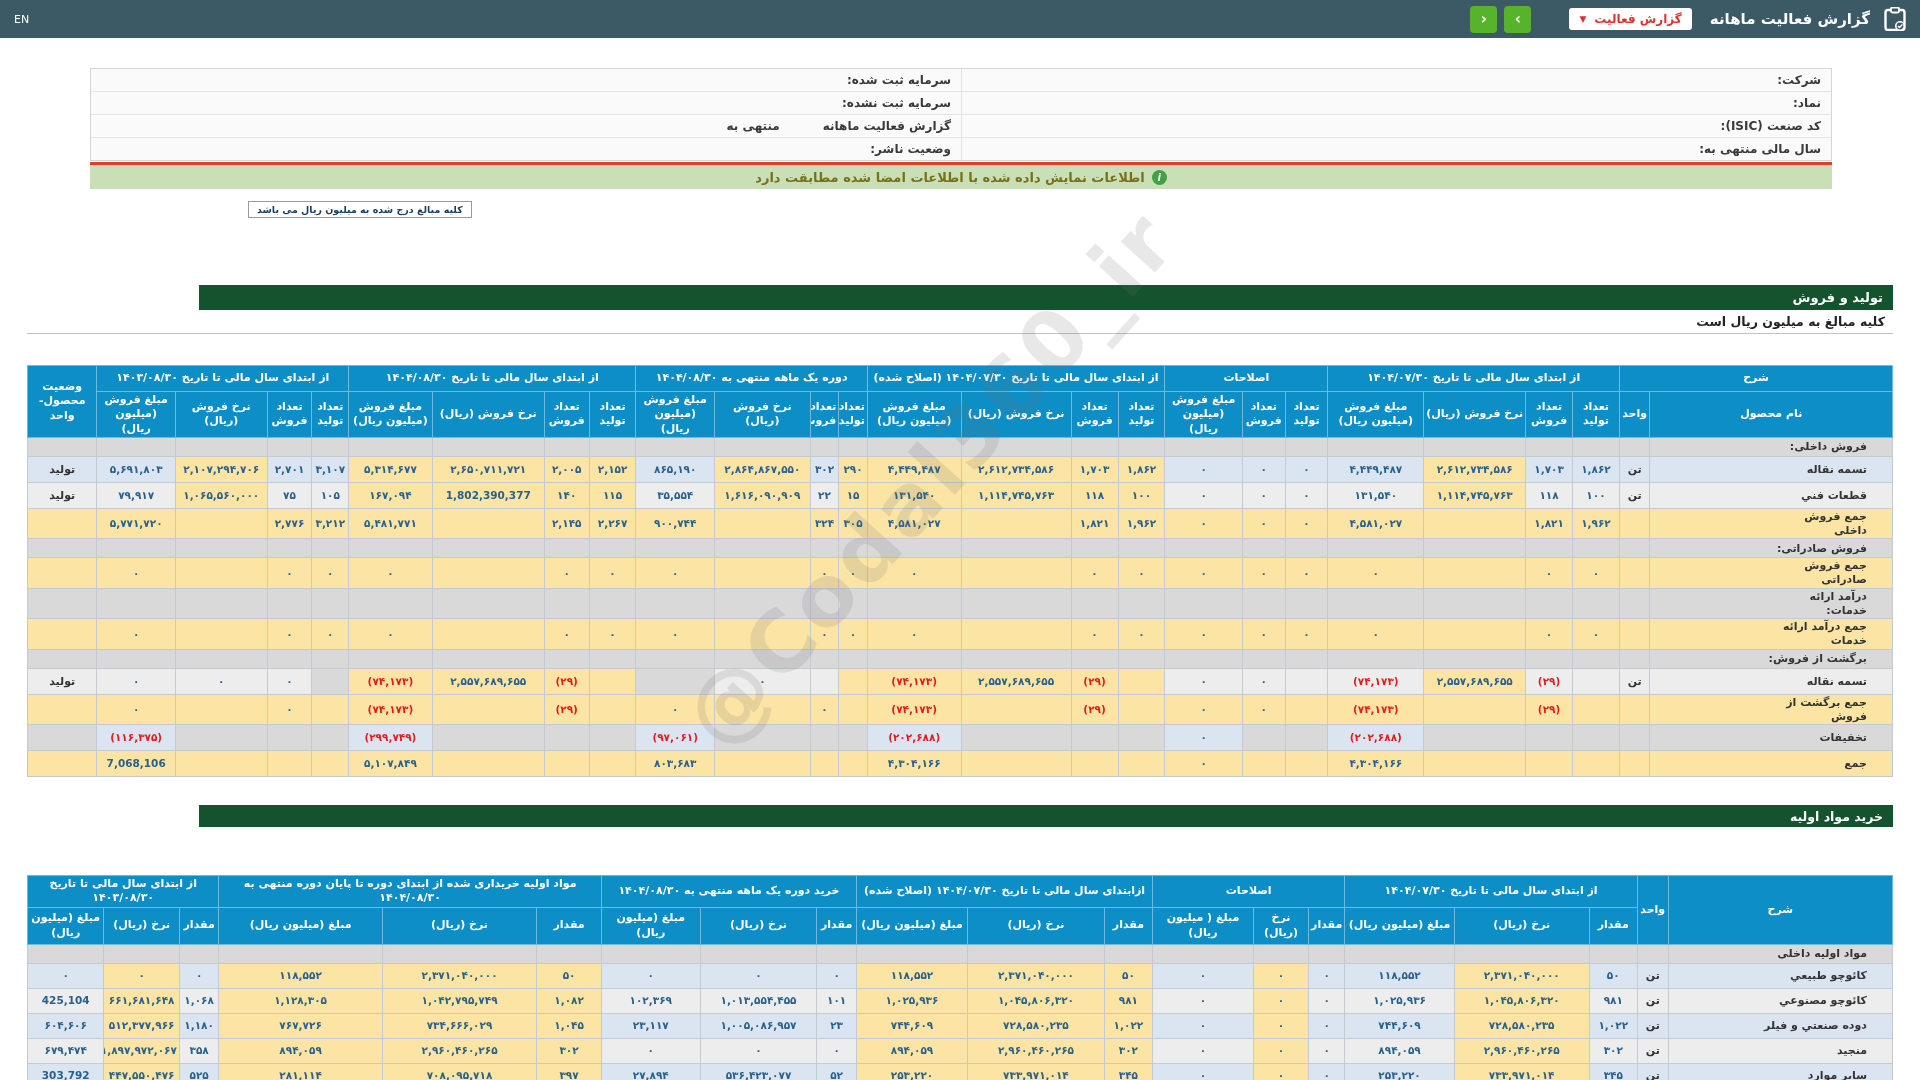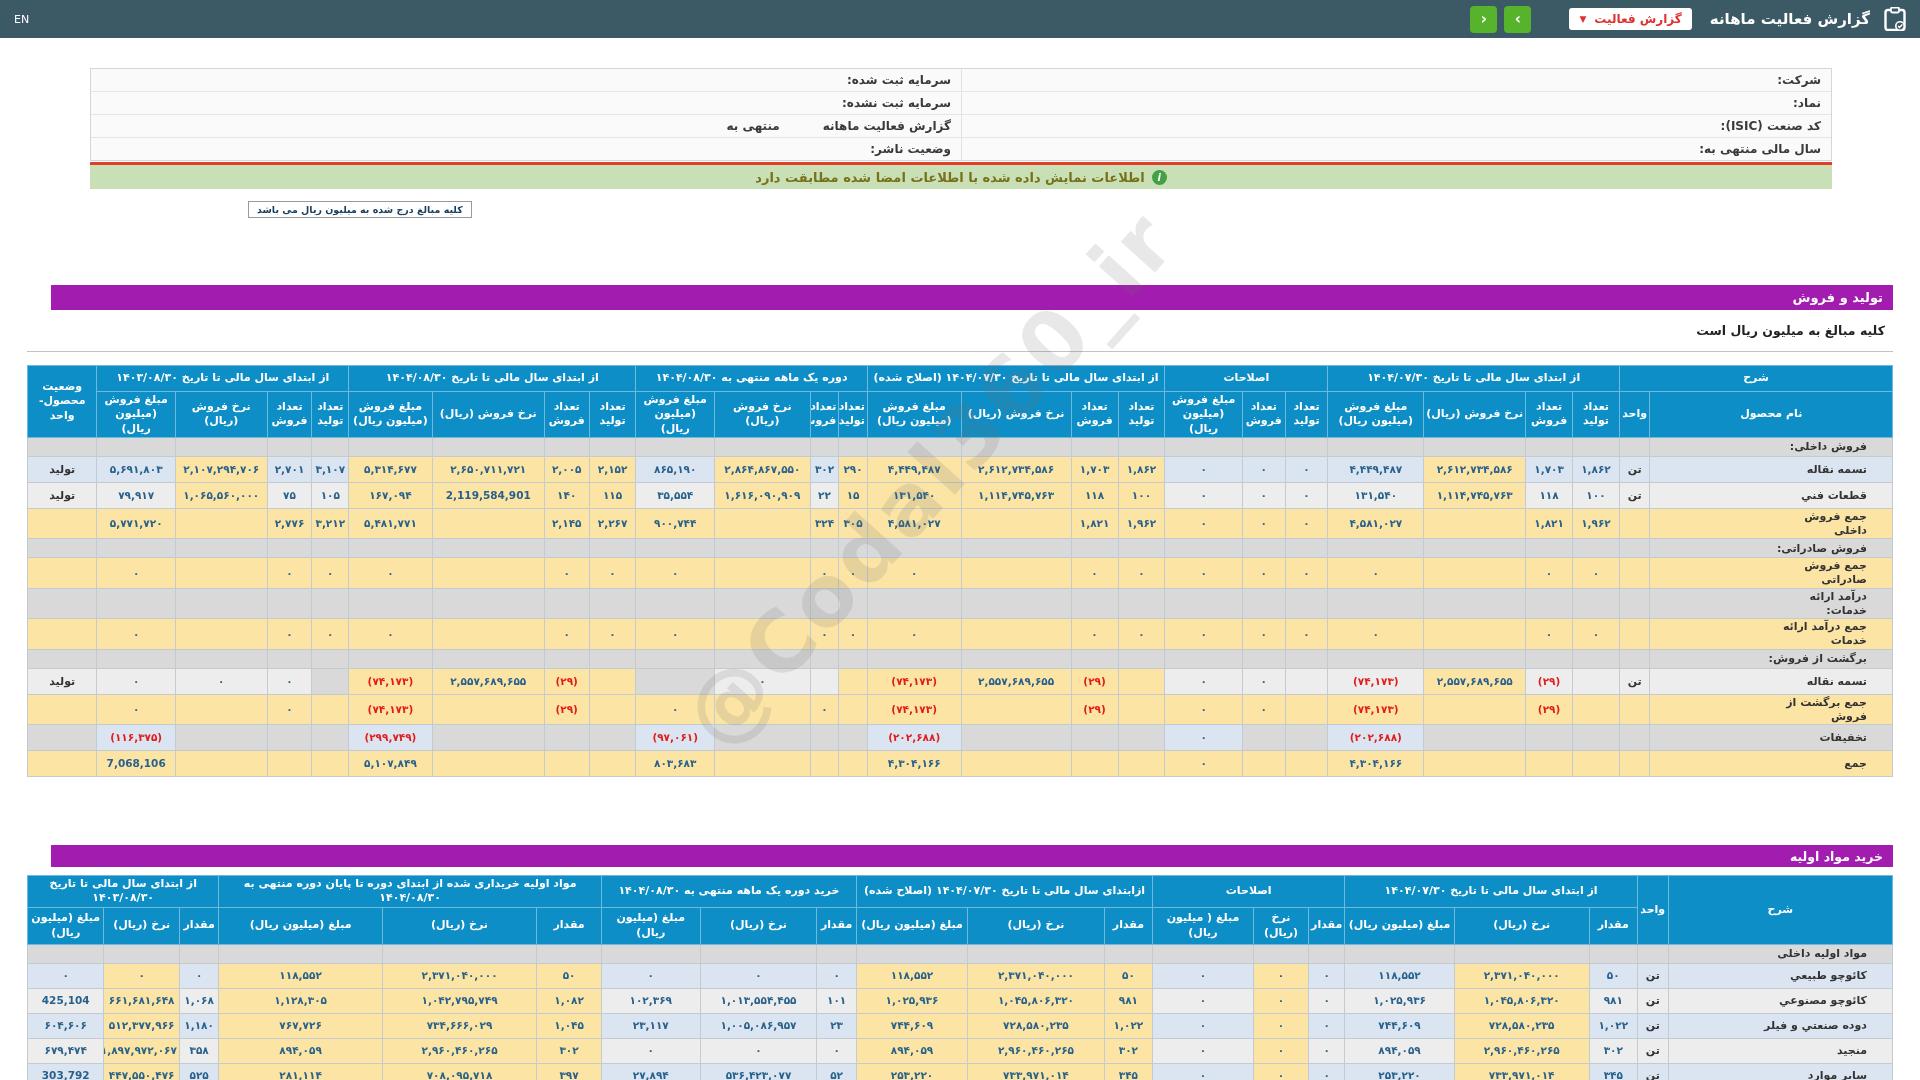--- a/index.html
+++ b/index.html
@@ -35,27 +35,27 @@
     color:#77701c;font-weight:bold;font-size:13px;box-sizing:border-box;}
   .info-icon{width:15px;height:15px;border-radius:50%;background:#43a047;color:#fff;font-size:10px;
     font-weight:bold;display:inline-flex;align-items:center;justify-content:center;font-style:italic;}
   .notebox{position:absolute;top:201px;left:248px;border:1px solid #9a9a9a;background:#fff;
     padding:2px 8px;font-size:9.5px;font-weight:bold;color:#1a3e5e;white-space:nowrap;}
   
   .watermark{position:absolute;left:540px;top:430px;width:780px;text-align:center;
     transform:rotate(-48deg);font-size:84px;font-weight:bold;letter-spacing:4px;
     color:rgba(110,110,110,0.16);pointer-events:none;z-index:6;direction:ltr;}
   
-  .secbar{position:absolute;right:27px;width:1842px;background:#a21caf;color:#fff;font-weight:bold;
+  .secbar{position:absolute;right:27px;width:1694px;background:#14532d;color:#fff;font-weight:bold;
     font-size:13px;display:flex;align-items:center;padding:0 10px;box-sizing:border-box;}
   .bar1{top:285px;height:25px;}
-  .subbar{position:absolute;top:310px;right:27px;width:1866px;height:42px;background:#fff;
+  .subbar{position:absolute;top:310px;right:27px;width:1866px;height:24px;background:#fff;
     border-bottom:1px solid #c2c2c2;display:flex;align-items:center;padding:0 8px;
     box-sizing:border-box;color:#222;font-weight:bold;font-size:12.5px;}
-  .bar2{top:845px;height:22px;font-size:12.5px;}
+  .bar2{top:805px;height:22px;font-size:12.5px;}
   .twrap{position:absolute;right:27px;width:1866px;}
   .t1w{top:365px;} .t2w{top:875px;}
   table.dt{width:100%;border-collapse:collapse;table-layout:fixed;direction:rtl;}
   .dt th,.dt td{border:1px solid #c3cad0;overflow:hidden;box-sizing:border-box;}
   .dt thead th{background:#0e8ec6;color:#fff;font-size:11px;font-weight:bold;padding:1px 2px;
     border-color:#6fb9dd;text-align:center;line-height:1.3;}
   .dt thead tr.gr th{height:26px;} .dt thead tr.cr th{height:37px;}
   .dt td{font-size:10.5px;text-align:center;color:#27618c;padding:1px 2px;height:25px;line-height:1.25;}
   .t1 td{height:26px;}
   .dt td .num{direction:ltr;unicode-bidi:embed;font-weight:bold;}
@@ -282,21 +282,21 @@
             <td class="c-y"><span class="num">۱۰۰</span></td>
             <td class="c-y"><span class="num">۱۱۸</span></td>
             <td class="c-y"><span class="num">۱,۱۱۴,۷۴۵,۷۶۳</span></td>
             <td class="c-y"><span class="num">۱۳۱,۵۴۰</span></td>
             <td class="c-y"><span class="num">۱۵</span></td>
             <td class="c-w"><span class="num">۲۲</span></td>
             <td class="c-y"><span class="num">۱,۶۱۶,۰۹۰,۹۰۹</span></td>
             <td class="c-w"><span class="num">۳۵,۵۵۴</span></td>
             <td class="c-y"><span class="num">۱۱۵</span></td>
             <td class="c-y"><span class="num">۱۴۰</span></td>
-            <td class="c-y"><span class="num">2,119,584,901</span></td>
+            <td class="c-y"><span class="num">1,802,390,377</span></td>
             <td class="c-y"><span class="num">۱۶۷,۰۹۴</span></td>
             <td class="c-w"><span class="num">۱۰۵</span></td>
             <td class="c-w"><span class="num">۷۵</span></td>
             <td class="c-y"><span class="num">۱,۰۶۵,۵۶۰,۰۰۰</span></td>
             <td class="c-w"><span class="num">۷۹,۹۱۷</span></td>
             <td class="statusc c-w">تولید</td>
           </tr>
           <tr class="tot">
             <td class="name c-y">جمع فروش<br>داخلی</td>
             <td class="unitc c-y"></td>

